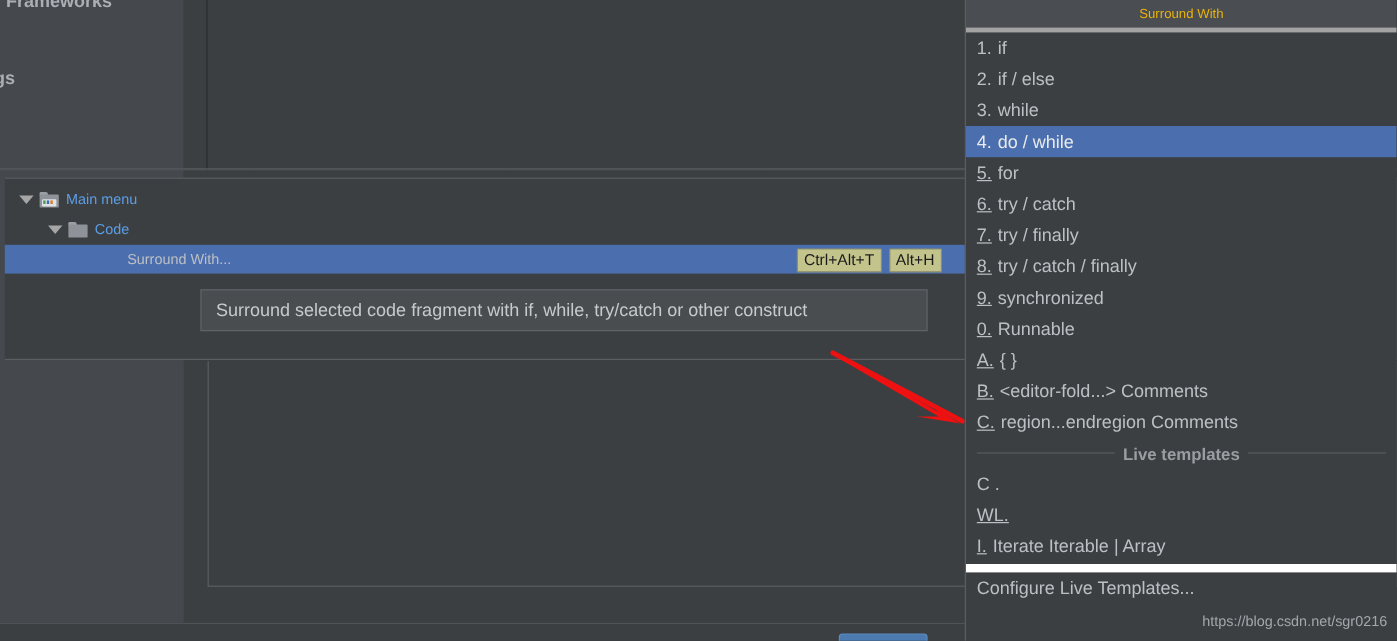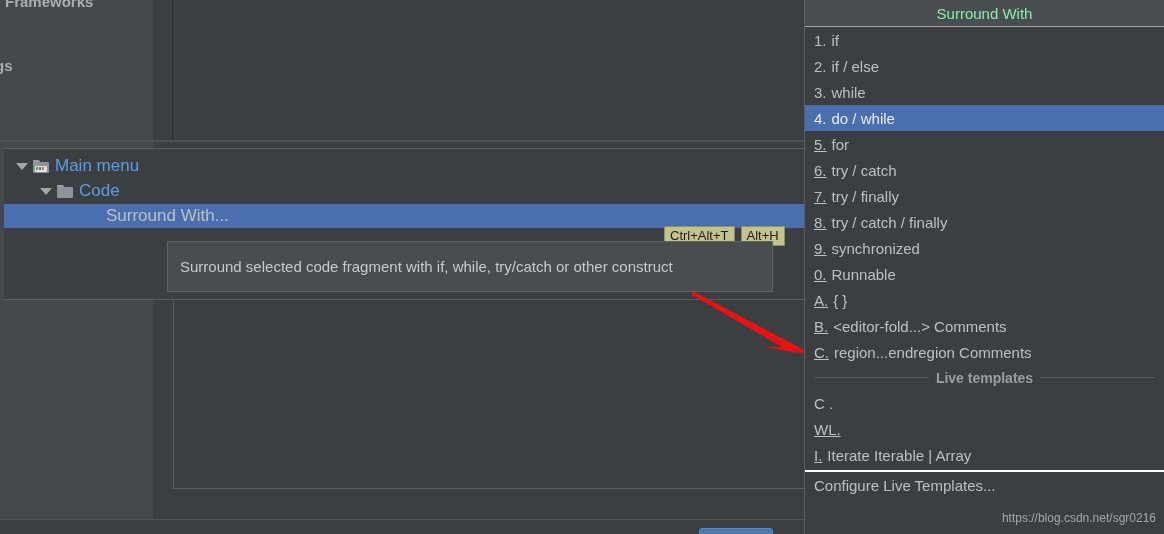--- a/index.html
+++ b/index.html
@@ -111,43 +111,43 @@
     padding-left: 1px;
     box-sizing: border-box;
   }
   .folder-icon.menu .dot { width: 2px; height: 3px; }
   .folder-icon.menu .dot.g { background: #4c9e4c; }
   .folder-icon.menu .dot.b { background: #3b6fb5; }
   .folder-icon.menu .dot.o { background: #e07a28; }
 
   .tree-label {
     color: #5c9ee6;
-    font-size: 17px;
+    font-size: 12px;
   }
   .tree-label.plain { color: #bcc0c4; }
 
   .shortcut-wrap {
     position: absolute; top: 58px;
-    display: flex; gap: 6px; margin-top: 19px;
+    display: flex; gap: 6px;
   }
   .kbd {
     background: #c3c48c;
     color: #1c1c1c;
     font-size: 13px;
     padding: 1px 5px 2px 5px;
     border: 1px solid #8e8f66;
     border-radius: 1px;
     line-height: 15px;
     white-space: nowrap;
   }
 
   
   .tooltip {
     position: absolute; left: 167px; top: 241px;
-    width: 606px; height: 51px;
+    width: 606px; height: 35px;
     background: #4a4d50;
     border: 1px solid #5f6366;
     box-sizing: border-box;
     display: flex; align-items: center;
     padding-left: 12px;
     color: #c6cacd;
     font-size: 15px;
     white-space: nowrap;
   }
 
@@ -186,24 +186,24 @@
     position: absolute; left: 804px; top: 0;
     width: 360px; height: 534px;
     background: #3c3f41;
     border-left: 1px solid #5a5e61;
     box-sizing: border-box;
     overflow: hidden;
   }
   .popup-title {
     height: 27px;
     background: #4a4d51;
-    color: #86efac;
-    font-size: 15px;
+    color: #eab308;
+    font-size: 11px;
     display: flex; align-items: center; justify-content: center;
-    border-bottom: 1px solid #a3a3a3;
+    border-bottom: 4px solid #a3a3a3;
     box-sizing: border-box;
   }
   .popup-list { padding-top: 0; }
   .popup-item {
     height: 26px;
     display: flex; align-items: center;
     padding-left: 9px;
     color: #bcc0c4;
     font-size: 15px;
     white-space: nowrap;
@@ -221,21 +221,21 @@
     gap: 7px;
     padding: 0 9px;
     color: #9a9ea2;
     font-size: 14px;
     font-weight: bold;
   }
   .group-sep .rule {
     flex: 1; height: 1px; background: #585c5f;
   }
   .popup-footer {
-    border-top: 2px solid #ffffff;
+    border-top: 7px solid #ffffff;
     margin-top: 2px;
   }
 
   .watermark {
     position: absolute; right: 8px; bottom: 9px;
     color: #a9adb1;
     font-size: 12px;
     opacity: .95;
     white-space: nowrap;
     pointer-events: none;

